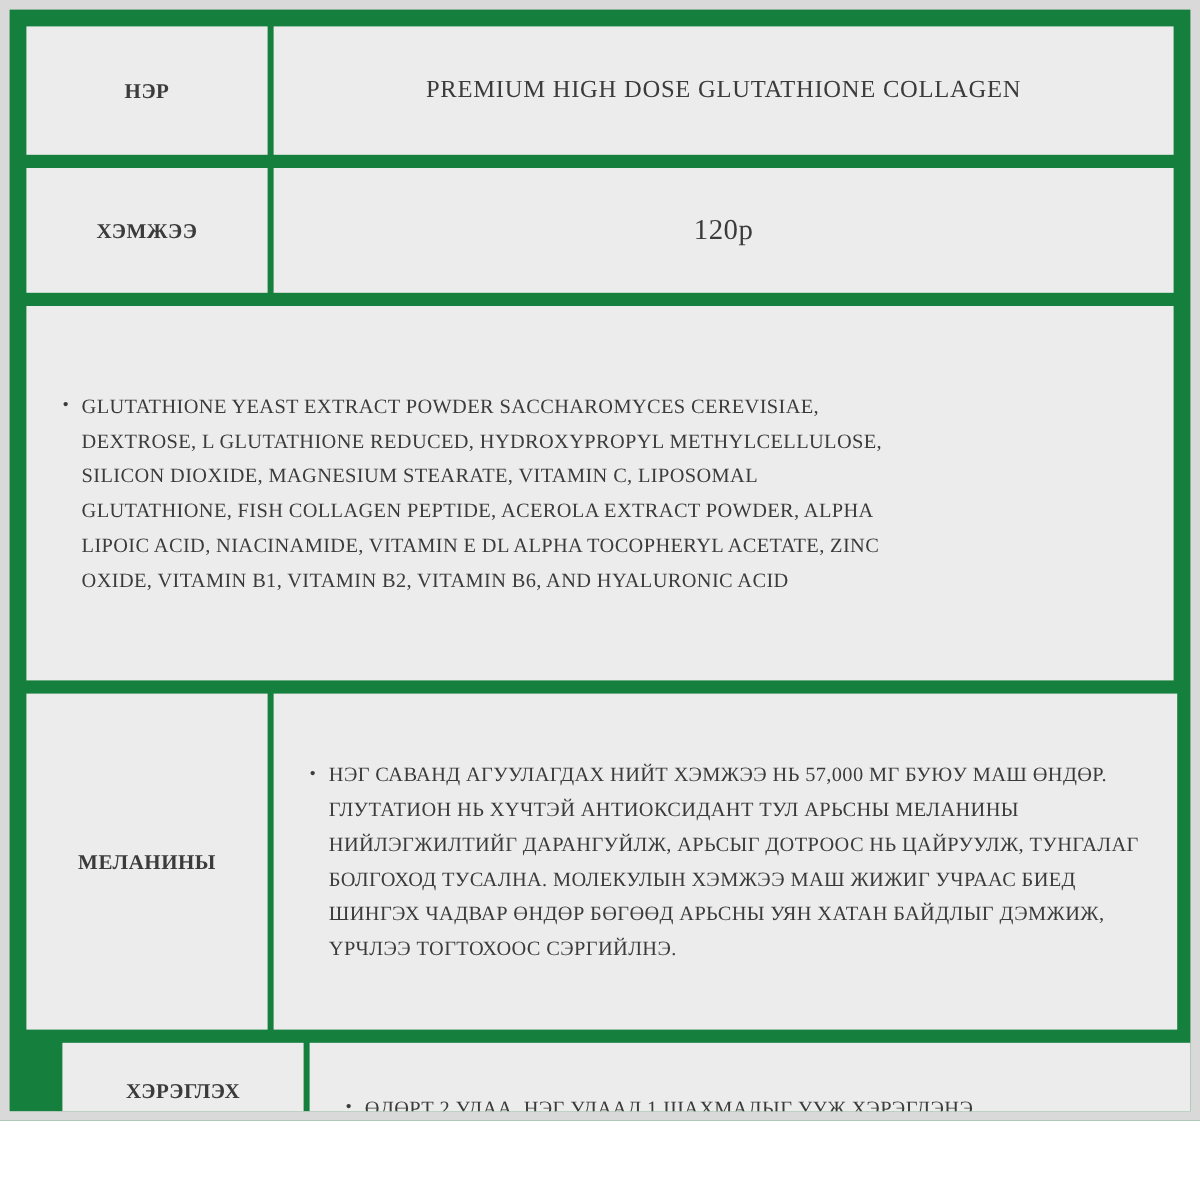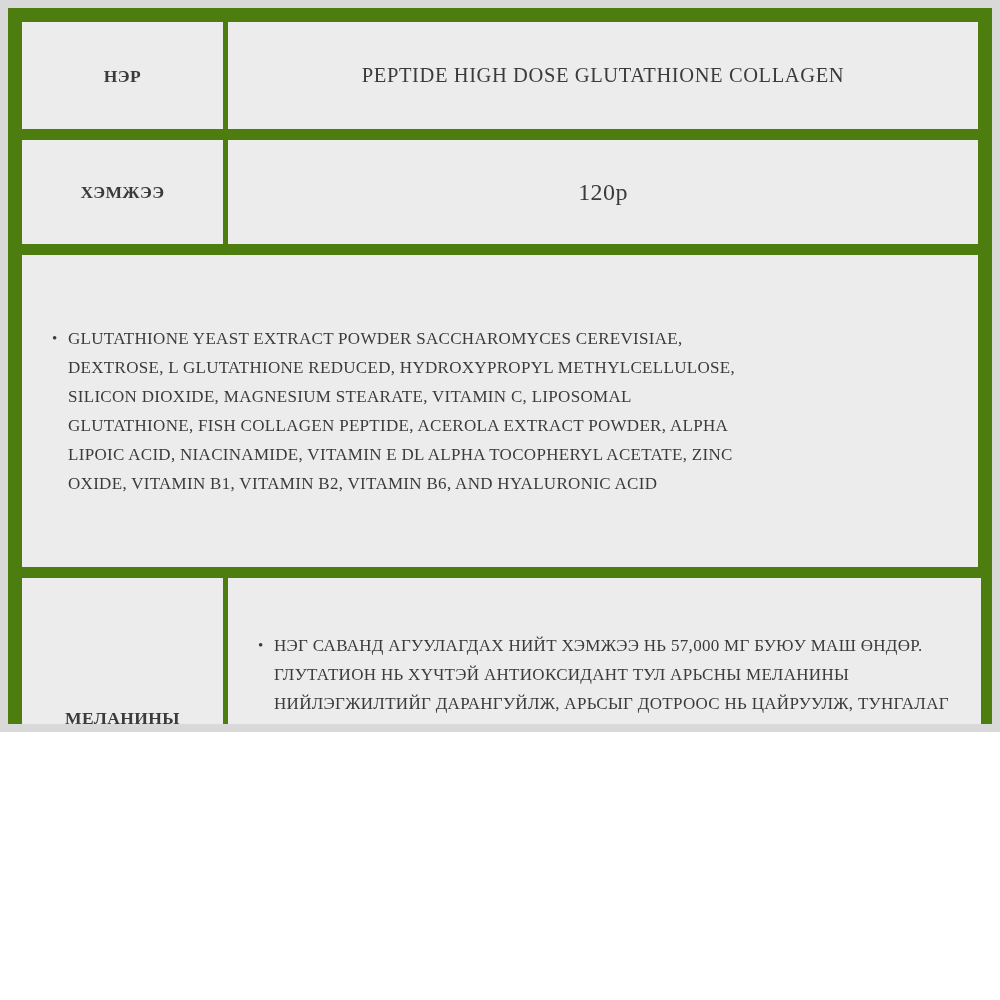--- a/index.html
+++ b/index.html
@@ -3,22 +3,22 @@
 <meta charset="utf-8">
 <style>
   * { margin: 0; padding: 0; box-sizing: border-box; }
   html, body { background: #ffffff; }
   body {
     font-family: "Liberation Serif", "DejaVu Serif", serif;
     color: #3b3b3b;
   }
   .canvas {
     width: 1000px;
-    height: 732px;
-    background: #4d7c0f;
+    height: 934px;
+    background: #15803d;
     border: 8px solid #d9d9d9;
     padding: 14px;
     overflow: hidden;
   }
   .row {
     display: flex;
     gap: 5px;
     margin-bottom: 11px;
   }
   .row:last-child { margin-bottom: 0; padding-left: 30px; }
@@ -82,21 +82,21 @@
 </head>
 <body>
 
 <div class="canvas">
 
   <div class="row" style="height:107px">
     <div class="cell label-cell">
       <span class="label-text">НЭР</span>
     </div>
     <div class="cell value-cell value-center">
-      <span class="title-text">PEPTIDE HIGH DOSE GLUTATHIONE COLLAGEN</span>
+      <span class="title-text">PREMIUM HIGH DOSE GLUTATHIONE COLLAGEN</span>
     </div>
   </div>
 
   <div class="row" style="height:104px">
     <div class="cell label-cell">
       <span class="label-text">ХЭМЖЭЭ</span>
     </div>
     <div class="cell value-cell value-center">
       <span class="amount-text">120p</span>
     </div>
@@ -128,18 +128,19 @@
   </div>
 
   <div class="row" style="height:109px">
     <div class="cell label-cell">
       <span class="label-text">ХЭРЭГЛЭХ ЗААВАР</span>
     </div>
     <div class="cell value-cell bullets">
       <ul class="bullet-list">
         <li>
           <span class="bullet-dot">•</span>
+          <span>ӨДӨРТ 2 УДАА, НЭГ УДААД 1 ШАХМАЛЫГ УУЖ ХЭРЭГЛЭНЭ.</span>
         </li>
       </ul>
     </div>
   </div>
 
 </div>
 
 </body></html>

